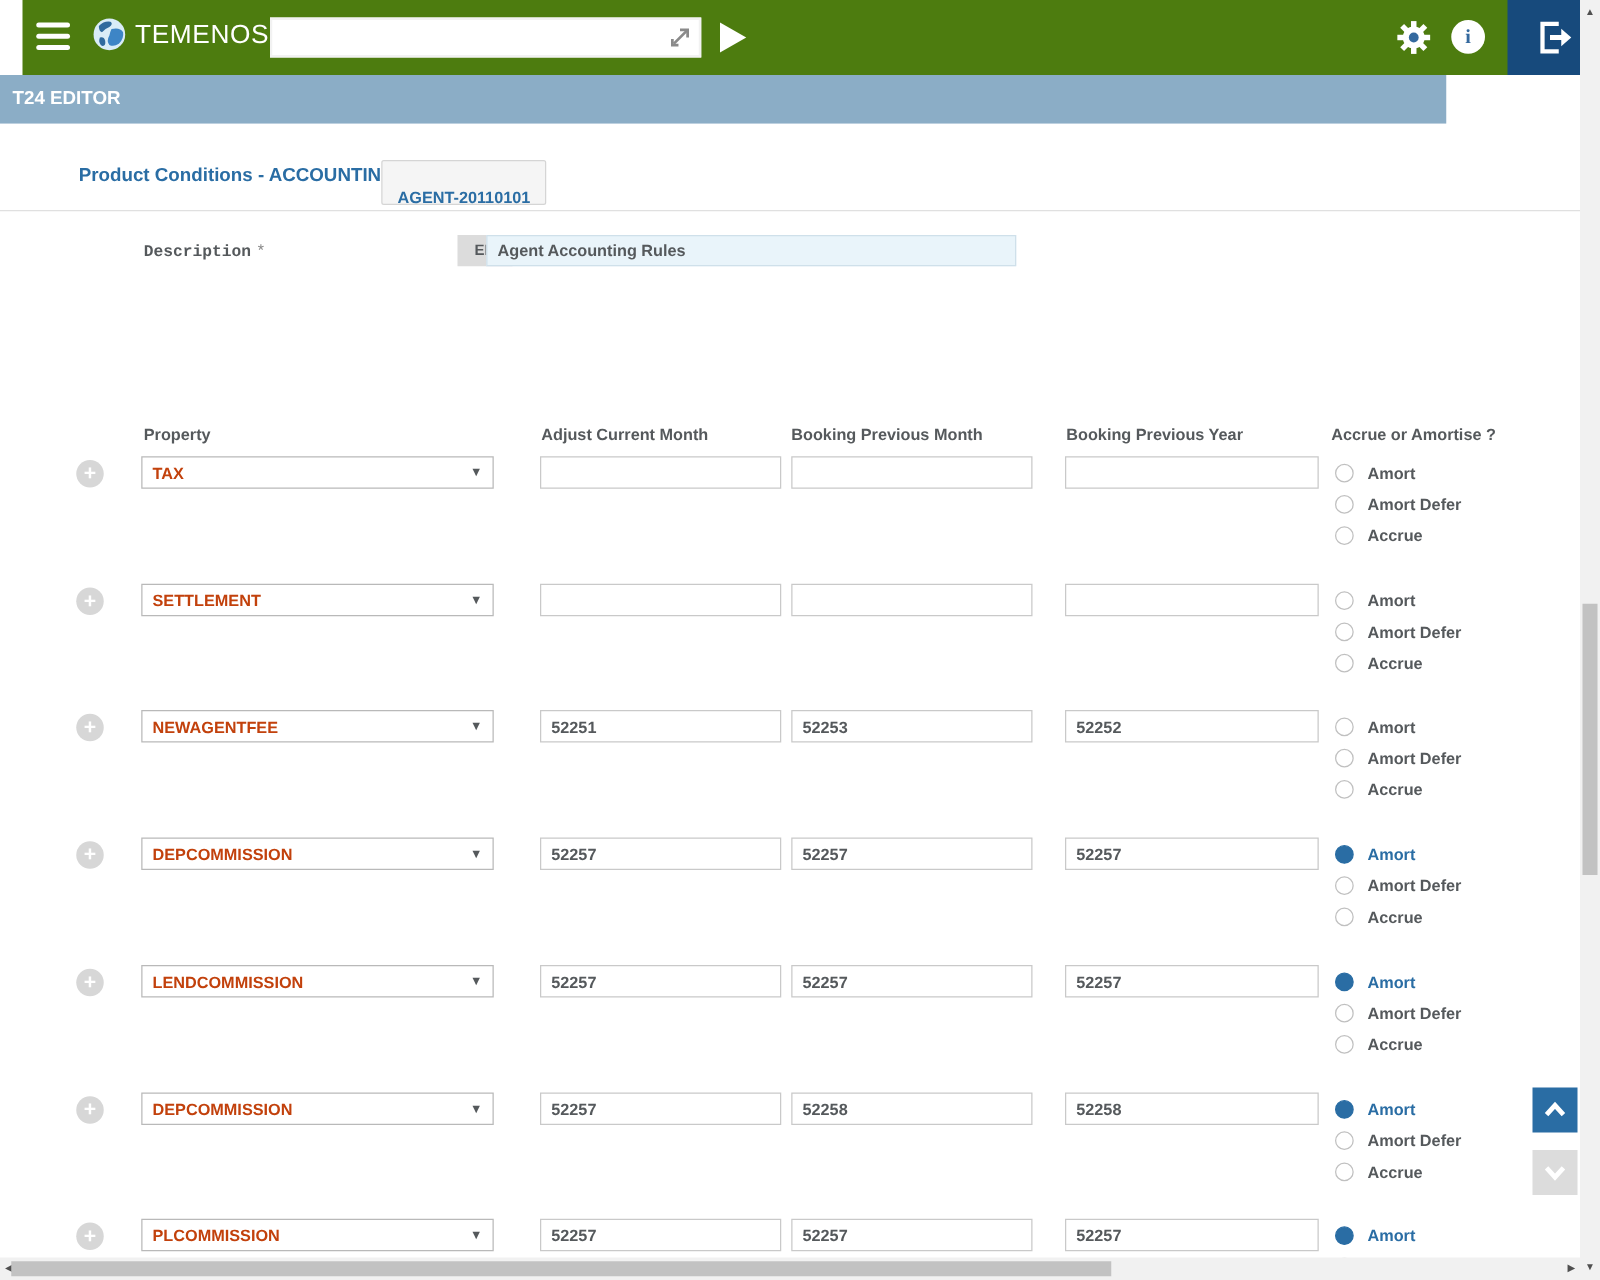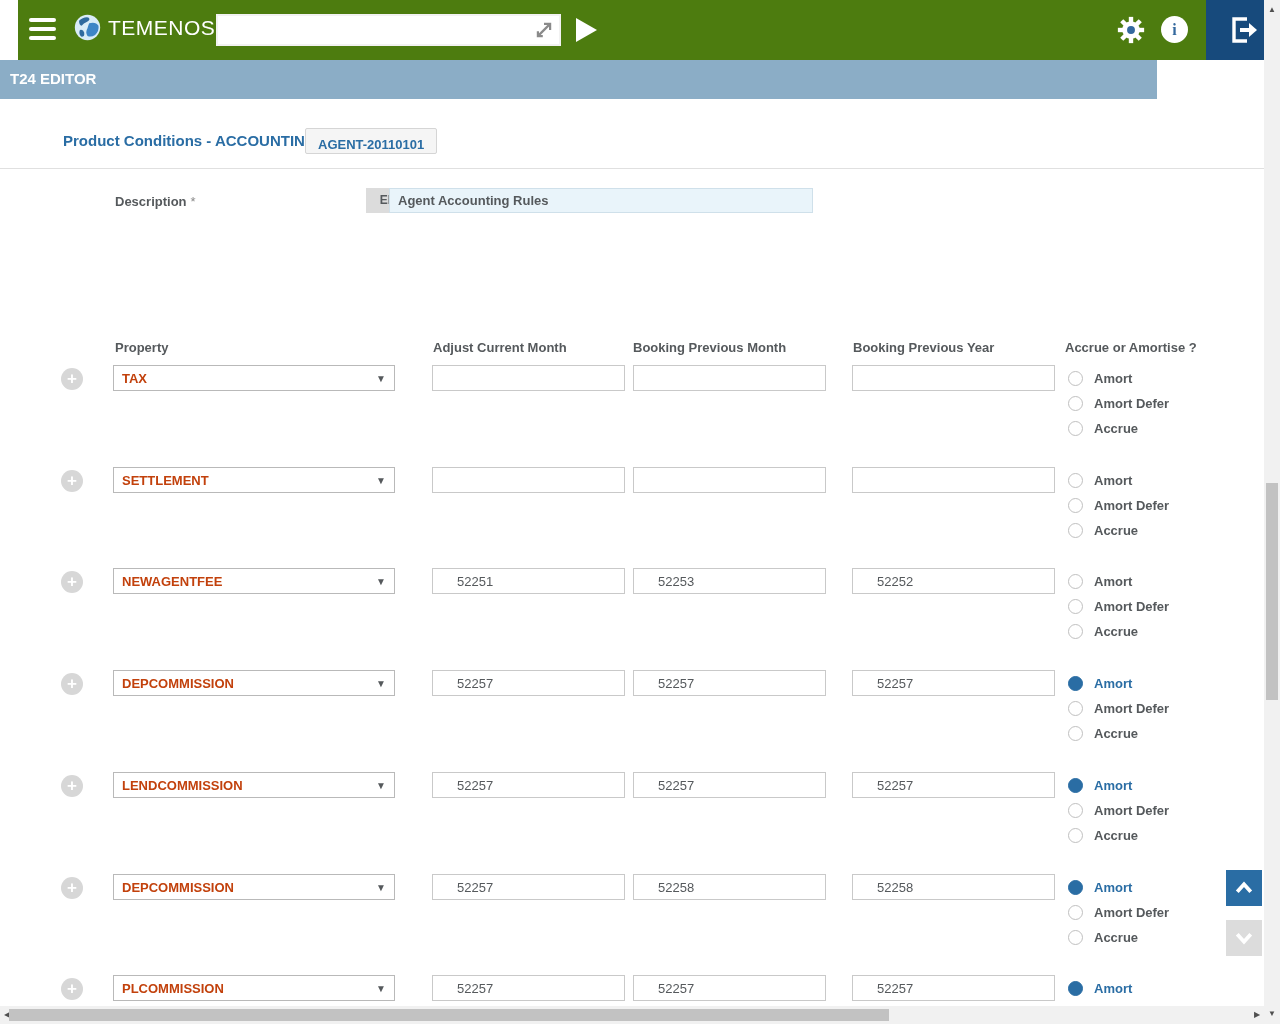--- a/index.html
+++ b/index.html
@@ -26,24 +26,24 @@
   .signout-block { position:absolute; left:1188px; top:0; width:76px; height:60px; background:#174A7C;
     display:flex; align-items:center; justify-content:center; cursor:pointer; }
 
   
   .subheader { position:absolute; left:0; top:60px; width:1157px; height:39px; background:#8BADC6; }
   .subheader-title { position:absolute; left:10px; top:10px; color:#fff; font-size:15px; font-weight:bold; }
 
   
   .content { position:absolute; left:0; top:99px; width:1264px; height:907px; overflow:hidden; background:#fff; }
   .page-title { position:absolute; left:63px; top:33px; color:#2A6DA4; font-size:15px; font-weight:bold; }
-  .record-badge { position:absolute; left:305px; top:29px; height:26px; line-height:24px; padding:4px 12px;
+  .record-badge { position:absolute; left:305px; top:29px; height:26px; line-height:24px; padding:17px 12px;
     background:#f5f5f5; border:1px solid #d5d5d5; border-radius:2px; color:#2A6DA4; font-size:13px; font-weight:bold; }
   .divider { position:absolute; left:0; top:69px; width:1264px; height:1px; background:#e0e0e0; }
-  .desc-label { position:absolute; left:115px; top:95px; font-size:13px; font-weight:bold; color:#55595c; }
+  .desc-label { position:absolute; left:115px; top:95px; font-size:13px; font-weight:bold; color:#55595c;font-family:Liberation Mono, monospace; }
   .req { color:#8a8a8a; font-weight:normal; margin-left:4px; }
   .lang-badge { position:absolute; left:366px; top:89px; width:44px; height:25px; background:#dcdcdc;
     color:#55595c; font-size:12px; font-weight:bold; text-align:center; line-height:25px; }
   .desc-input { position:absolute; left:389px; top:89px; width:424px; height:25px; background:#e9f4fa;
     border:1px solid #cfe0ea; font-size:13px; font-weight:bold; color:#55595c; padding:0 8px;
     font-family:inherit; outline:none; }
 
   
   .tabs-bar { position:absolute; left:0; top:168px; width:1264px; height:44px; border-bottom:1px solid #e0e0e0; }
   .tab-strip { position:absolute; left:48px; top:0; height:44px; display:flex; background:#ededed; }
@@ -59,21 +59,21 @@
   
   .rows { position:absolute; left:0; top:266px; width:1264px; height:760px; }
   .form-row { position:absolute; left:0; width:1264px; height:100px; }
   .plus-btn { position:absolute; left:61px; top:3px; width:22px; height:22px; border-radius:50%;
     background:#d7d7d7; color:#fff; text-align:center; line-height:21px; font-size:17px; font-weight:bold; cursor:pointer; }
   .prop-select { position:absolute; left:113px; top:0; width:282px; height:26px; border:1px solid #b9b9b9;
     background:#fff; cursor:pointer; display:flex; align-items:center; padding:0 8px; }
   .prop-select-label { flex:1; font-size:13px; font-weight:bold; color:#c2410c; }
   .caret { font-size:10px; color:#55595c; }
   .cell-input { position:absolute; top:0; height:26px; border:1px solid #c9c9c9; background:#fff;
-    font-size:13px; font-weight:normal; color:#55595c; padding:0 24px; font-family:inherit; outline:none; }
+    font-size:13px; font-weight:bold; color:#55595c; padding:0 8px; font-family:inherit; outline:none; }
   .ci1 { left:432px; width:193px; } .ci2 { left:633px; width:193px; } .ci3 { left:852px; width:203px; }
   .radio-group { position:absolute; left:1068px; top:0; width:180px; height:76px; }
   .radio-option { position:absolute; left:0; height:16px; display:flex; align-items:center; cursor:pointer; }
   .radio-circle { width:15px; height:15px; border-radius:50%; border:1px solid #c0c0c0; background:#fff; flex:0 0 auto; }
   .radio-label { margin-left:11px; font-size:13px; font-weight:bold; color:#55595c; white-space:nowrap; }
   .radio-option.selected .radio-circle { background:#2A6DA4; border-color:#2A6DA4; }
   .radio-option.selected .radio-label { color:#2A6DA4; }
 
   
   .fab { position:absolute; width:36px; height:36px; display:flex; align-items:center; justify-content:center; cursor:pointer; }

